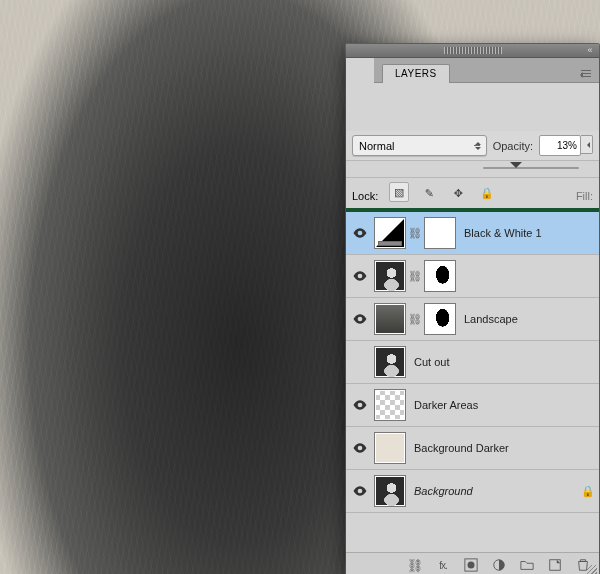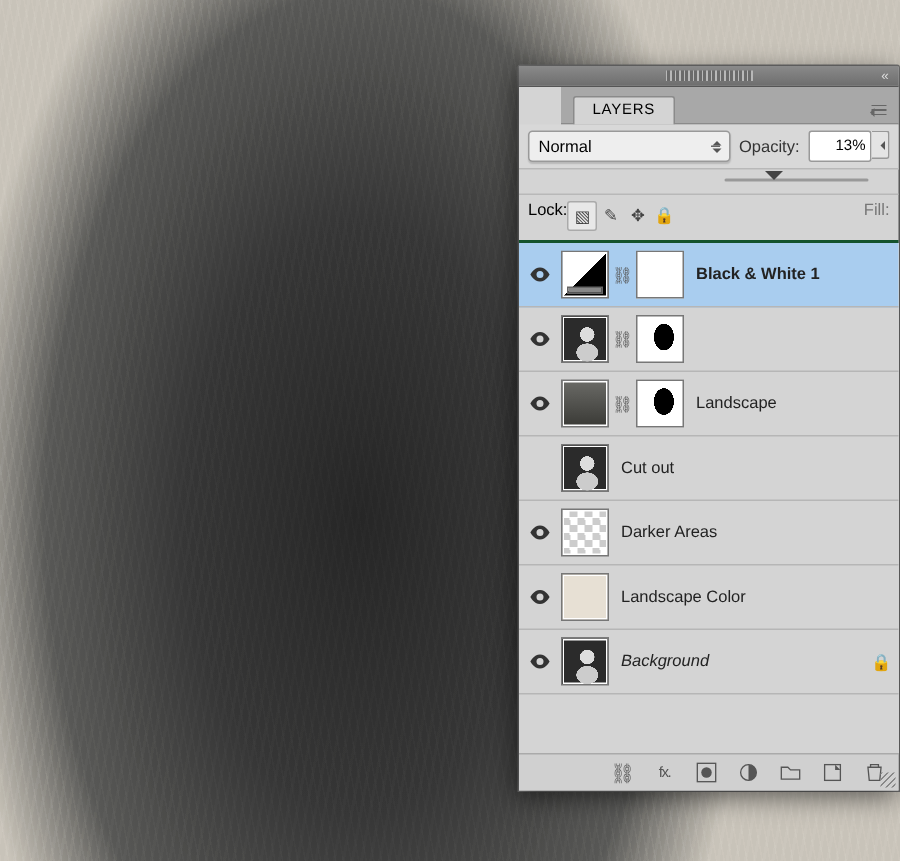--- a/index.html
+++ b/index.html
@@ -93,20 +93,21 @@
   content:""; position:absolute; left:-4px; top:2px;
   border: 3px solid transparent; border-right-color:#666;
 }
 
 .options-row {
   display:flex; align-items:center;
   padding: 4px 6px;
   gap: 6px;
   border-bottom: 1px solid #b8b8b8;
   background:#d8d8d8;
+  margin-top:48px;
 }
 .dropdown {
   flex:1;
   height: 19px;
   background:#eee;
   border:1px solid #999;
   border-radius: 3px;
   display:flex; align-items:center;
   padding: 0 16px 0 6px;
   position:relative;
@@ -153,23 +154,23 @@
 }
 .slider::before{
   content:"";position:absolute;left:0;right:0;top:4px;height:2px;background:#999;border-radius:1px;
 }
 .slider .knob{
   position:absolute; left:28%; top:-1px;
   border:6px solid transparent; border-top-color:#444;
 }
 
 .lock-row{
-  display:flex; align-items:flex-start; gap:0;
+  display:flex; align-items:flex-end; gap:11px;
   padding: 4px 6px 6px;
-  border-bottom:2px solid #14532d;
+  border-bottom:4px solid #14532d;
   font-size:11px;
 }
 .lock-row .iconbtn{
   width:18px;height:18px;border:1px solid #aaa;border-radius:2px;background:#e8e8e8;
   display:flex;align-items:center;justify-content:center;font-size:11px;color:#444;
 }
 .lock-row .fill-label{font-size:11px;color:#777;}
 
 .layers{
   max-height: 340px;
@@ -218,21 +219,21 @@
   background:
     conic-gradient(#ccc 25%, #fff 0 50%, #ccc 0 75%, #fff 0) 0 0/10px 10px;
 }
 .thumb.solid{background:#e7e0d4;}
 .link-icn{
   width:10px;height:30px;display:flex;align-items:center;justify-content:center;color:#555;font-size:11px;
 }
 .lname{
   flex:1;font-size:11px;color:#222;padding-left:4px;white-space:nowrap;overflow:hidden;text-overflow:ellipsis;
 }
-.lname.bold{font-weight:bold;}
+.lname.bold{font-weight:normal;}
 .lname.italic{font-style:italic;}
 .lockglyph{width:14px;color:#555;font-size:11px;}
 
 .empty-area{
   height: 64px;
   border-top: none;
 }
 
 .footer{
   display:flex;align-items:center;justify-content:flex-end;
@@ -358,21 +359,21 @@
       <div class="lname">Darker Areas</div>
     </div>
 
     <div class="layer">
       <div class="eye">
         <svg viewBox="0 0 24 16">
             <path d="M12 0C5 0 1 8 1 8s4 8 11 8 11-8 11-8S19 0 12 0zm0 12a4 4 0 110-8 4 4 0 010 8z" fill="#333"></path>
           </svg>
       </div>
       <div class="thumb solid"></div>
-      <div class="lname">Landscape Color</div>
+      <div class="lname">Background Darker</div>
     </div>
 
     <div class="layer">
       <div class="eye">
         <svg viewBox="0 0 24 16">
             <path d="M12 0C5 0 1 8 1 8s4 8 11 8 11-8 11-8S19 0 12 0zm0 12a4 4 0 110-8 4 4 0 010 8z" fill="#333"></path>
           </svg>
       </div>
       <div class="thumb portrait"></div>
       <div class="lname italic">Background</div>

